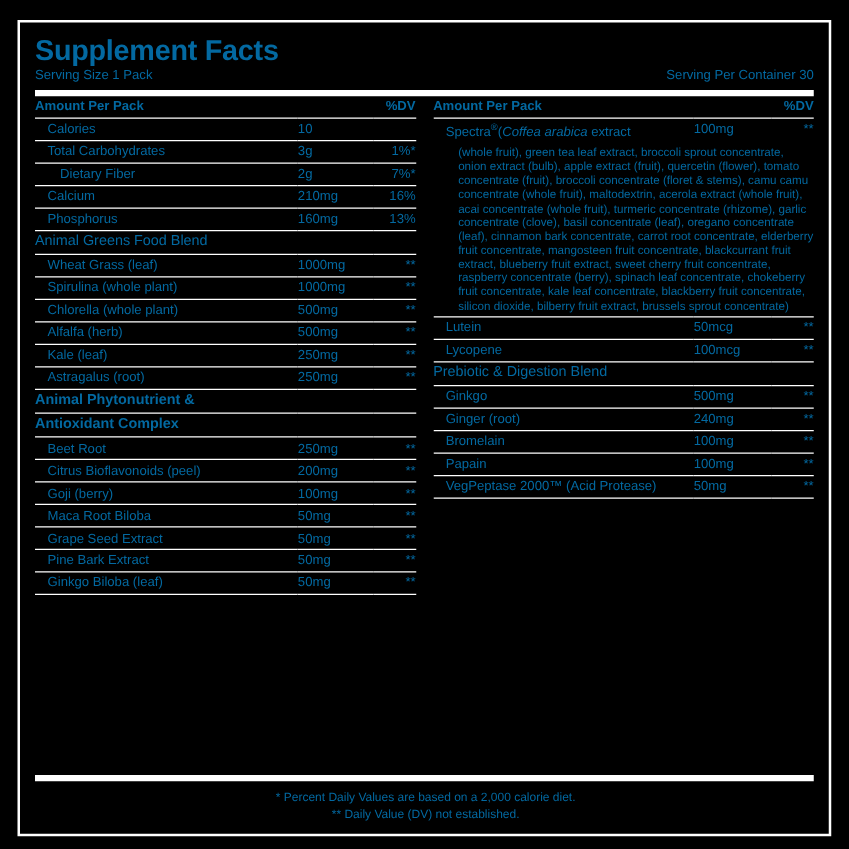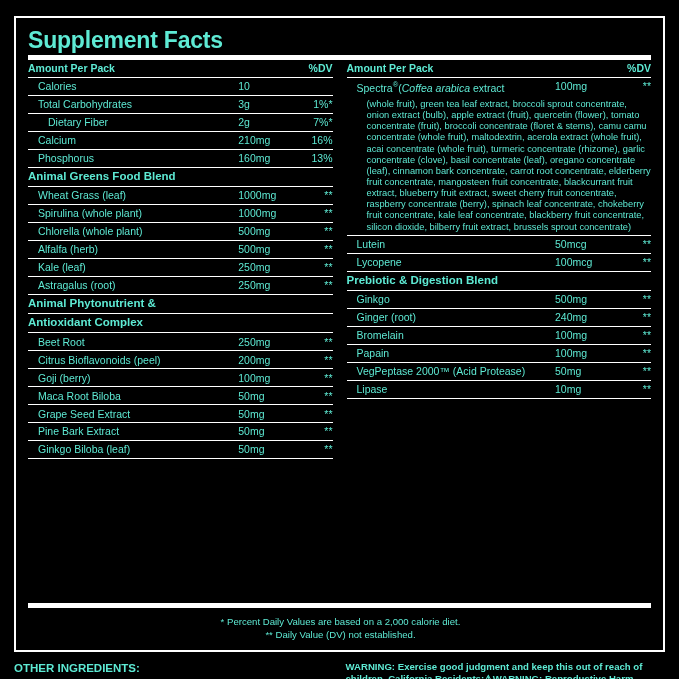--- a/index.html
+++ b/index.html
@@ -6,21 +6,21 @@
   html, body {
     margin: 0; padding: 0;
     background: #000;
     width: 679px; height: 679px;
     font-family: "Liberation Sans", sans-serif;
   }
   #page {
     position: relative;
     width: 679px; height: 677px;
     background: #000;
-    color: #5eead4;
+    color: #0369a1;
     padding: 16px 14px 10px 14px;
   }
   .panel {
     border: 2px solid #fff;
     padding: 10px 12px 8px 12px;
   }
   .sf-title {
     font-size: 23px;
     font-weight: bold;
     letter-spacing: -0.2px;
@@ -58,21 +58,21 @@
   td.amt    { white-space: nowrap; padding-left: 6px; }
   td.dv     { text-align: right; white-space: nowrap; width: 34px; padding-left: 6px; }
   .indent1  { padding-left: 10px !important; }
   .indent2  { padding-left: 20px !important; }
   .hdr-row td {
     font-weight: bold;
     border-bottom: 2.5px solid #fff;
     padding-bottom: 2px;
   }
   .blend-head td {
-    font-weight: bold;
+    font-weight: normal;
     font-size: 11.5px;
     border-bottom: 1px solid #fff;
     padding-top: 4px;
     padding-bottom: 2px;
   }
   .blend-head-2 td {
     font-weight: bold;
     font-size: 11.5px;
     border-bottom: none;
     padding-top: 4px;
@@ -111,20 +111,24 @@
   .ital { font-style: italic; }
 </style>
 </head>
 <body>
 
 <div id="page">
 
   <div class="panel">
 
     <div class="sf-title">Supplement Facts</div>
+    <div class="sf-sub-row">
+      <span>Serving Size 1 Pack</span>
+      <span>Serving Per Container 30</span>
+    </div>
     <div class="rule-thick"></div>
 
     <div class="cols">
 
       <div class="col">
         <table class="facts">
           <tbody>
               <tr class="hdr-row">
             <td class="name">Amount Per Pack</td>
             <td class="amt"></td>
@@ -294,25 +298,20 @@
           <tr>
             <td class="name indent1">Papain</td>
             <td class="amt">100mg</td>
             <td class="dv">**</td>
           </tr>
           <tr>
             <td class="name indent1">VegPeptase 2000™ (Acid Protease)</td>
             <td class="amt">50mg</td>
             <td class="dv">**</td>
           </tr>
-          <tr>
-            <td class="name indent1">Lipase</td>
-            <td class="amt">10mg</td>
-            <td class="dv">**</td>
-          </tr>
         </tbody>
           </table>
       </div>
 
     </div>
 
     <div class="rule-thick" style="margin-top:6px;"></div>
     <div class="footnotes">
       <div>* Percent Daily Values are based on a 2,000 calorie diet.</div>
       <div>** Daily Value (DV) not established.</div>

